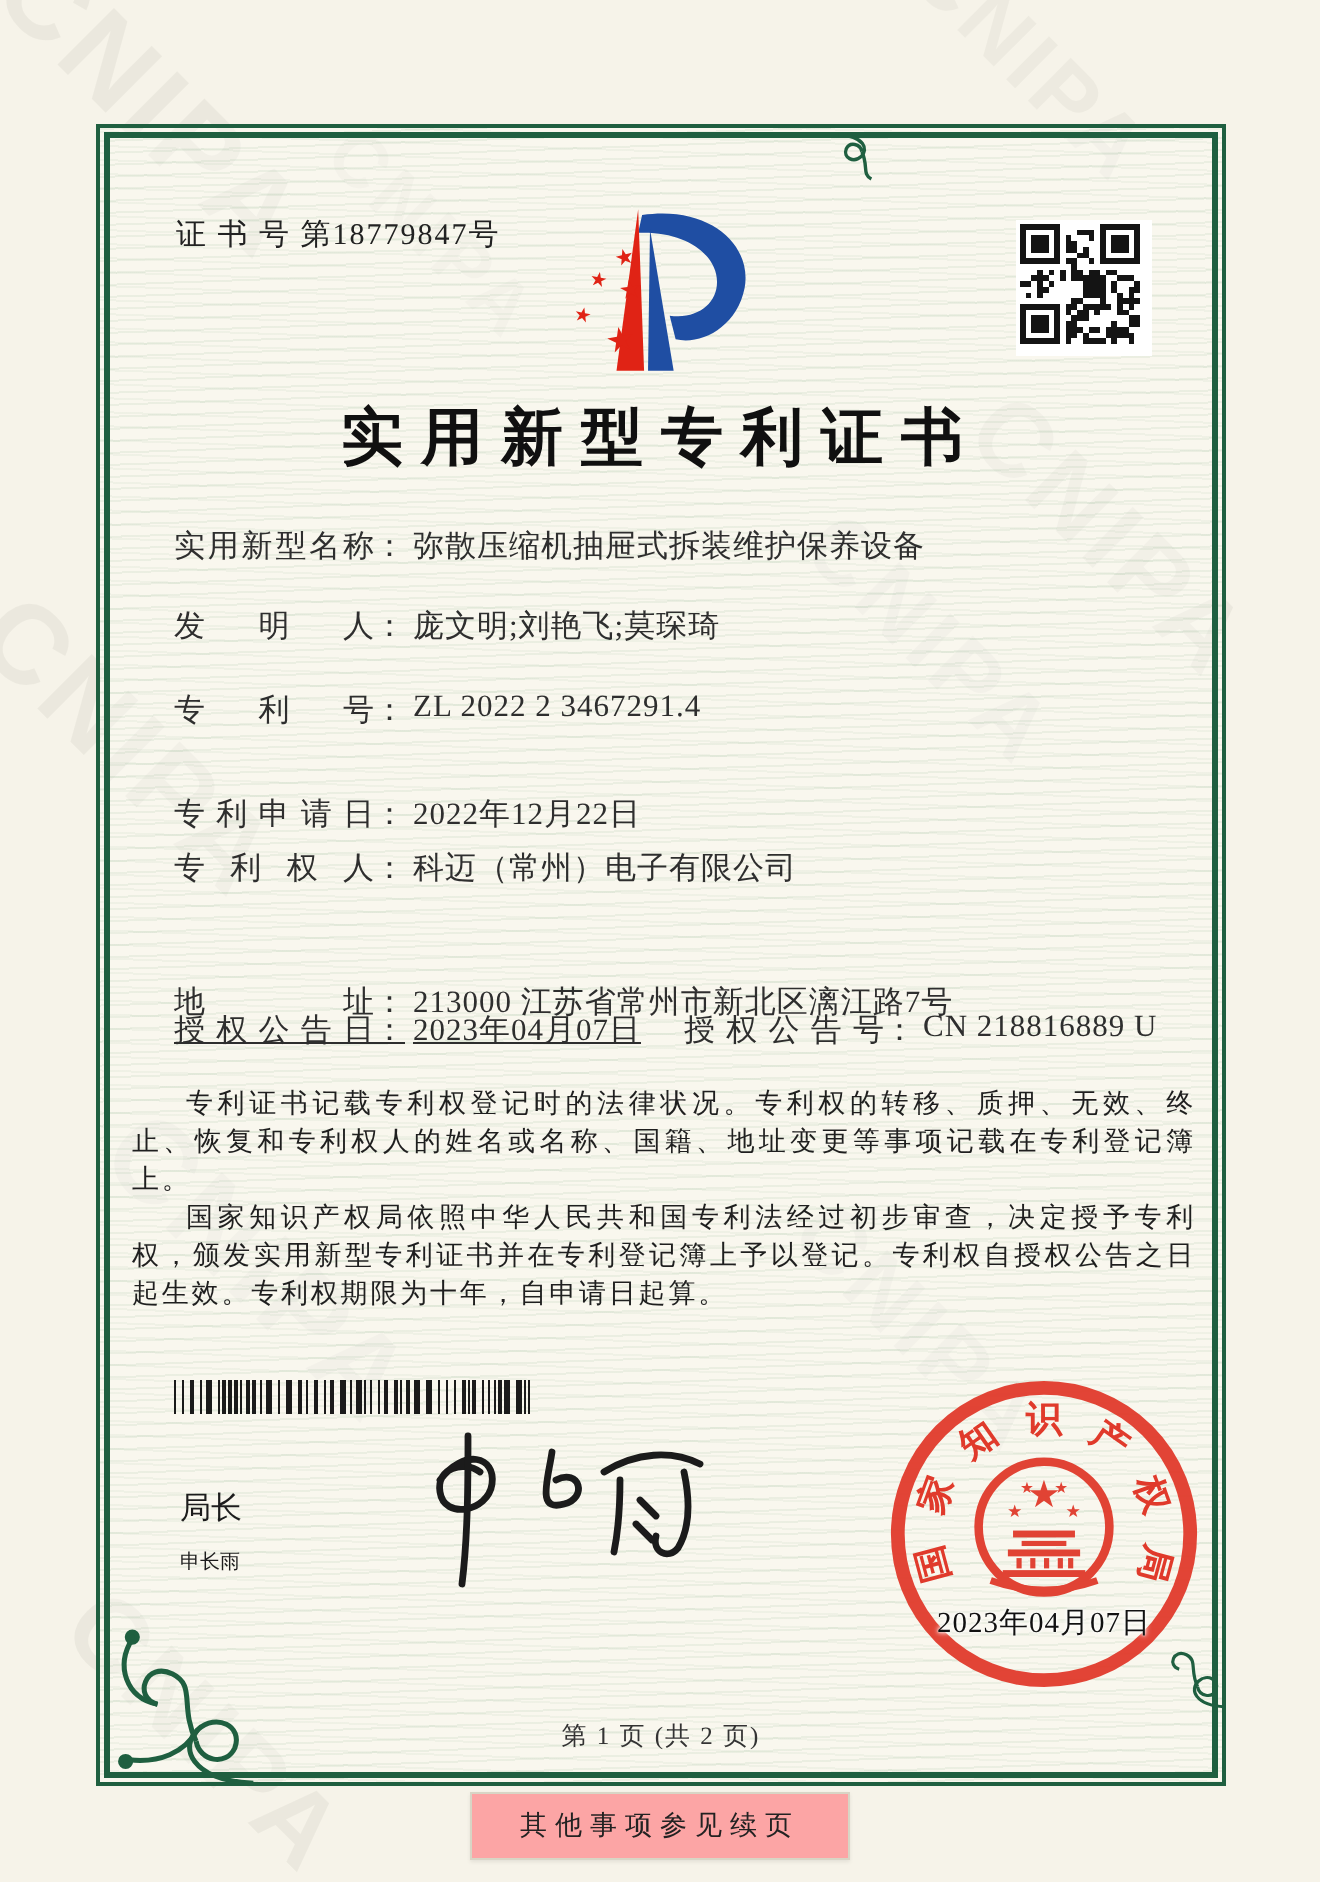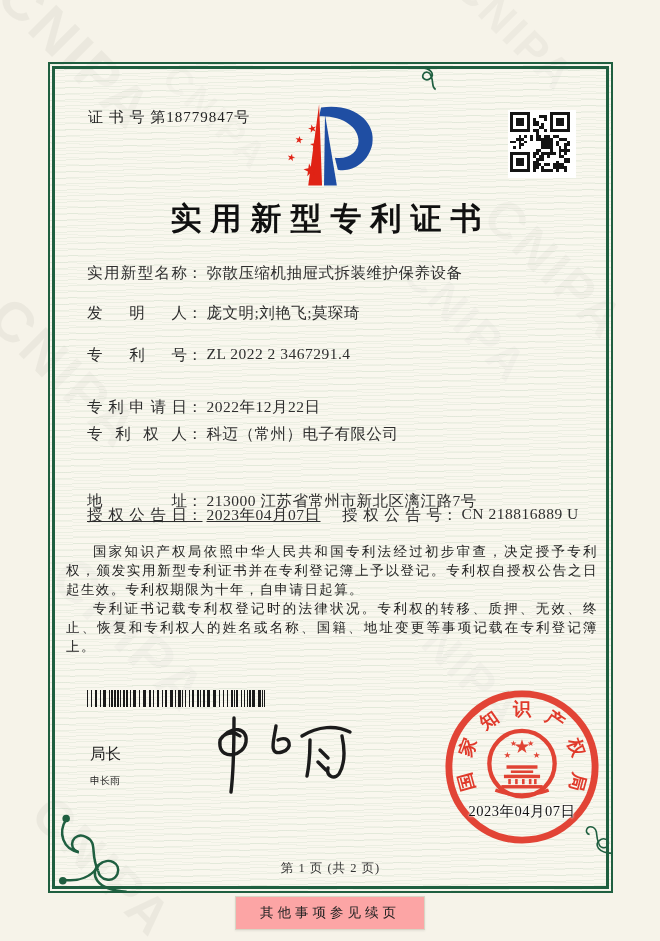--- a/index.html
+++ b/index.html
@@ -265,22 +265,22 @@
       <span class="fcolon">：</span>
       <span class="fvalue">2023年04月07日</span>
     <span class="grant2">
       <span class="flabel">授权公告号</span>
         <span class="fcolon">：</span>
         <span class="fvalue">CN 218816889 U</span>
     </span>
   </div>
 
   <div class="abs paras">
+    <p>专利证书记载专利权登记时的法律状况。专利权的转移、质押、无效、终止、恢复和专利权人的姓名或名称、国籍、地址变更等事项记载在专利登记簿上。</p>
     <p>国家知识产权局依照中华人民共和国专利法经过初步审查，决定授予专利权，颁发实用新型专利证书并在专利登记簿上予以登记。专利权自授权公告之日起生效。专利权期限为十年，自申请日起算。</p>
-    <p>专利证书记载专利权登记时的法律状况。专利权的转移、质押、无效、终止、恢复和专利权人的姓名或名称、国籍、地址变更等事项记载在专利登记簿上。</p>
   </div>
 
   <div class="abs barcode">
     <svg id="barcode-svg" width="178" height="17" shape-rendering="crispEdges">
         <rect x="0" y="0" width="1" height="17" fill="#1a1a1a"></rect>
         <rect x="4" y="0" width="1" height="17" fill="#1a1a1a"></rect>
         <rect x="8" y="0" width="2" height="17" fill="#1a1a1a"></rect>
         <rect x="13" y="0" width="1" height="17" fill="#1a1a1a"></rect>
         <rect x="16" y="0" width="3" height="17" fill="#1a1a1a"></rect>
         <rect x="22" y="0" width="1" height="17" fill="#1a1a1a"></rect>

